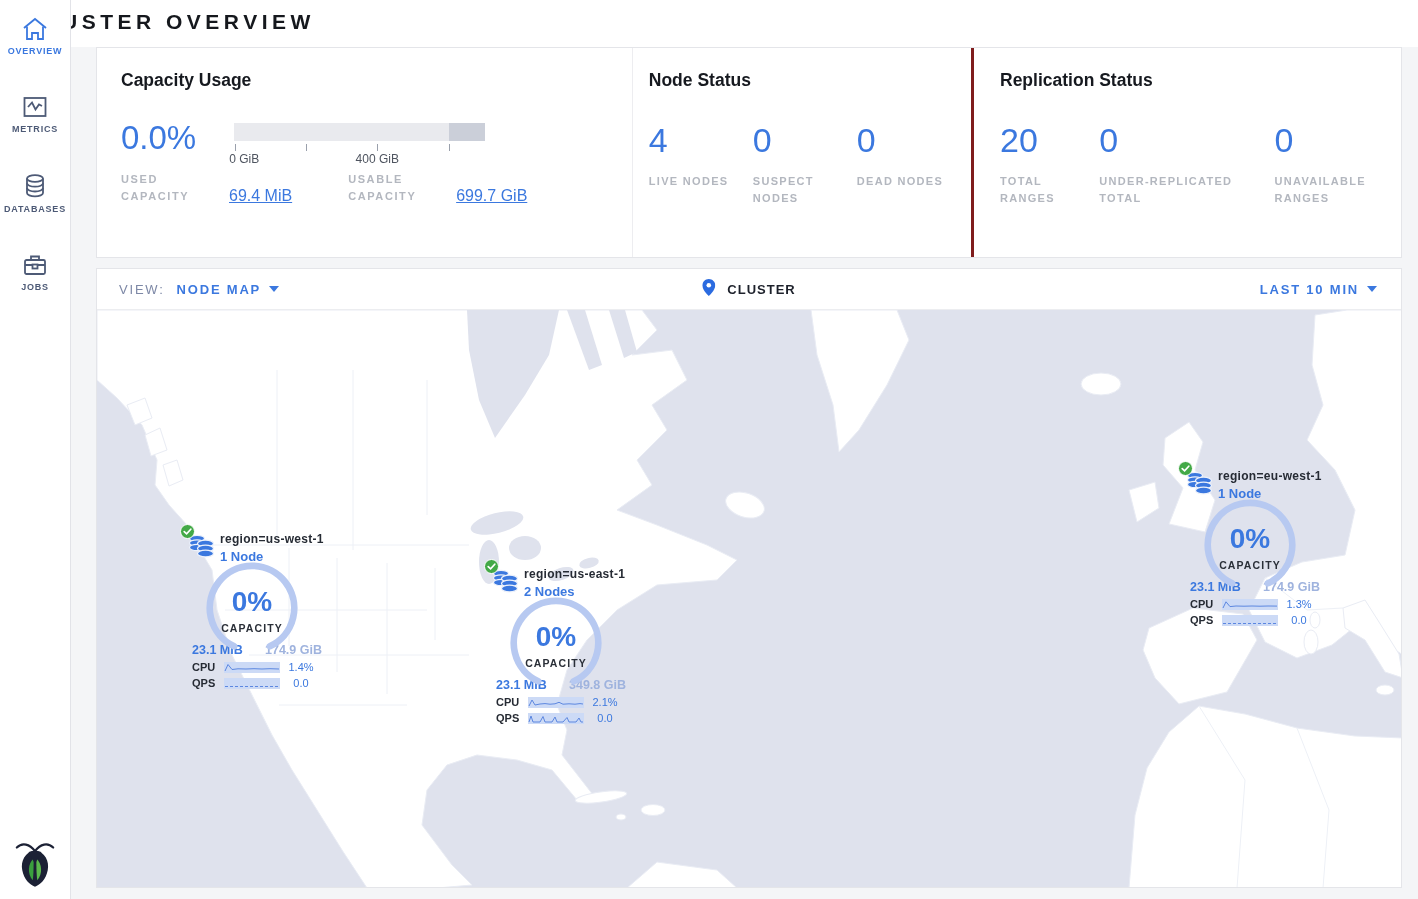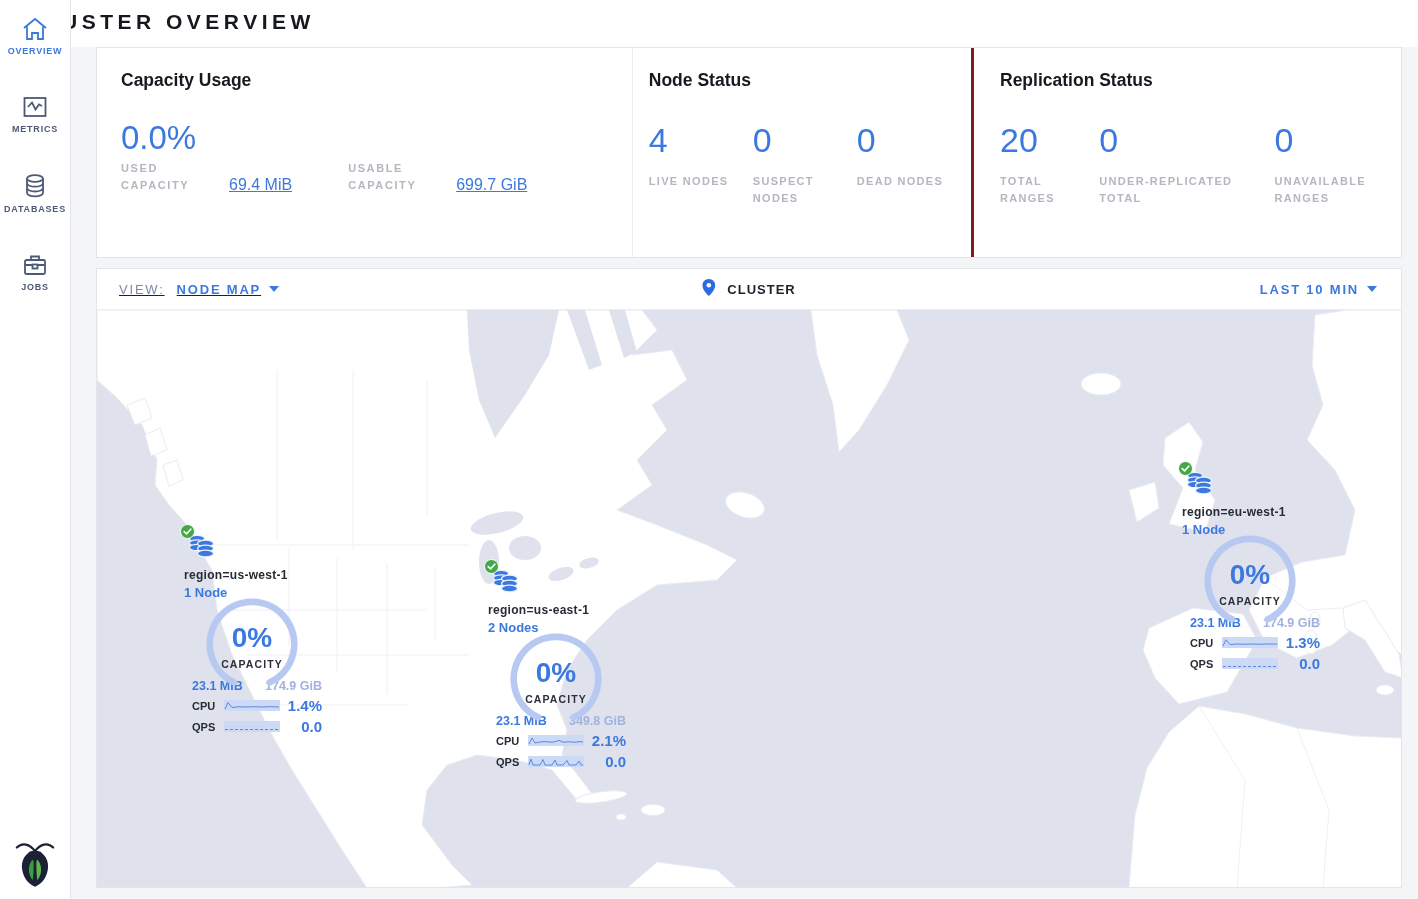--- a/index.html
+++ b/index.html
@@ -61,51 +61,51 @@
   .sec-repl .stat-col:nth-child(3) { width:130px; }
   .sec-node .stat-col .lab, .sec-repl .stat-col .lab { max-width:96px; }
   .sec-repl .stat-col:nth-child(2) .lab { max-width:150px; }
 
   
   .map-panel {
     position:absolute; left:96px; top:268px; width:1306px; height:620px;
     background:#fff; border:1px solid #e4e5e9; display:flex; flex-direction:column;
   }
   .map-toolbar { height:41px; display:flex; align-items:center; position:relative; border-bottom:1px solid #ecedf0; flex:none; }
-  .tb-left { display:flex; align-items:flex-end; padding-left:22px;text-decoration:underline; }
+  .tb-left { display:flex; align-items:flex-end; padding-left:22px; }
   .tb-view-label { font-size:13px; letter-spacing:1.8px; color:#7d88a6; font-weight:400; }
   .tb-view-value { font-size:13px; letter-spacing:1.8px; color:#3b78df; font-weight:700; margin-left:12px; cursor:pointer; display:flex; align-items:center; }
   .caret { width:0; height:0; border-left:5px solid transparent; border-right:5px solid transparent; border-top:6px solid #3b78df; margin-left:8px; display:inline-block; }
   .tb-center { position:absolute; left:50%; transform:translateX(-50%); display:flex; align-items:center; gap:12px; cursor:pointer; }
   .tb-crumb { font-size:13px; letter-spacing:1px; font-weight:700; color:#1d212b; }
   .tb-right { margin-left:auto; padding-right:24px; display:flex; align-items:center; cursor:pointer; }
   .tb-time { font-size:13px; letter-spacing:1.8px; color:#3b78df; font-weight:600; }
 
   .map-area { flex:1; position:relative; background:#dfe2ed; overflow:hidden; }
   .map-area > svg.world { position:absolute; left:0; top:0; }
 
   
   .marker { position:absolute; width:152px; z-index:3; cursor:pointer; }
-  .m-head { display:flex; padding-left:2px;flex-direction:column; }
+  .m-head { display:flex; padding-left:2px; }
   .m-iconwrap { position:relative; width:36px; height:36px; flex:none; }
   .m-iconwrap .db { position:absolute; left:4px; top:8px; }
   .m-iconwrap .badge { position:absolute; left:-4px; top:-2px; }
   .m-text { padding-top:6px; }
   .m-name { font-size:12px; font-weight:700; color:#262b34; letter-spacing:0.3px; white-space:nowrap; }
   .m-nodes { font-size:13px; font-weight:600; color:#3b78df; margin-top:3px; }
   .m-gauge { position:relative; width:96px; height:96px; margin:-4px 0 0 22px; }
   .m-gauge svg { position:absolute; left:0; top:0; }
   .m-pct { position:absolute; left:0; right:0; top:26px; text-align:center; font-size:28px; font-weight:700; color:#3b78df; }
   .m-caplabel { position:absolute; left:0; right:0; top:62px; text-align:center; font-size:10.5px; font-weight:700; letter-spacing:1.1px; color:#2a2f38; }
   .m-capvals { display:flex; justify-content:space-between; width:130px; margin:-13px 0 0 10px; }
   .m-used { font-size:12.5px; font-weight:600; color:#3b78df; }
   .m-total { font-size:12.5px; font-weight:600; color:#9fb3de; }
   .m-metric { display:flex; align-items:center; width:130px; margin:4px 0 0 10px; }
   .m-metric .ml { width:32px; font-size:11px; font-weight:700; color:#262b34; }
-  .m-metric .mv { flex:1; text-align:right; font-size:15px; font-weight:700; color:#3b78df; }
+  .m-metric .mv { flex:1; text-align:center; font-size:11px; font-weight:400; color:#3b78df; }
   .spark { width:56px; height:11px; flex:none; }
 
   .marker.loc-0 { left:85px;   top:216px; }
   .marker.loc-1 { left:389px;  top:251px; }
   .marker.loc-2 { left:1083px; top:153px; }
 </style>
 </head>
 <body>
 
 <div class="sidebar">
@@ -163,20 +163,34 @@
 
 <div class="header-strip"></div>
 <div class="page-title">CLUSTER OVERVIEW</div>
 
 <div class="stats-panel">
 
   <div class="stats-section sec-cap">
     <div class="sec-title">Capacity Usage</div>
     <div class="cap-row">
       <div class="cap-pct">0.0%</div>
+      <div class="cap-bar-block">
+        <div class="cap-bar">
+          <div class="seg-light"></div>
+          <div class="seg-dark"></div>
+        </div>
+        <div class="cap-ticks">
+          <div class="tick" style="left:1px"></div>
+          <div class="tick" style="left:72px"></div>
+          <div class="tick" style="left:143px"></div>
+          <div class="tick" style="left:215px"></div>
+          <div class="tick-label" style="left:10px">0 GiB</div>
+          <div class="tick-label" style="left:143px">400 GiB</div>
+        </div>
+      </div>
     </div>
     <div class="cap-stats">
       <div class="cap-stat-label">USED CAPACITY</div>
       <div class="cap-stat-value">69.4 MiB</div>
       <div class="cap-stat-label second">USABLE CAPACITY</div>
       <div class="cap-stat-value">699.7 GiB</div>
     </div>
   </div>
 
   <div class="stats-section sec-node">

